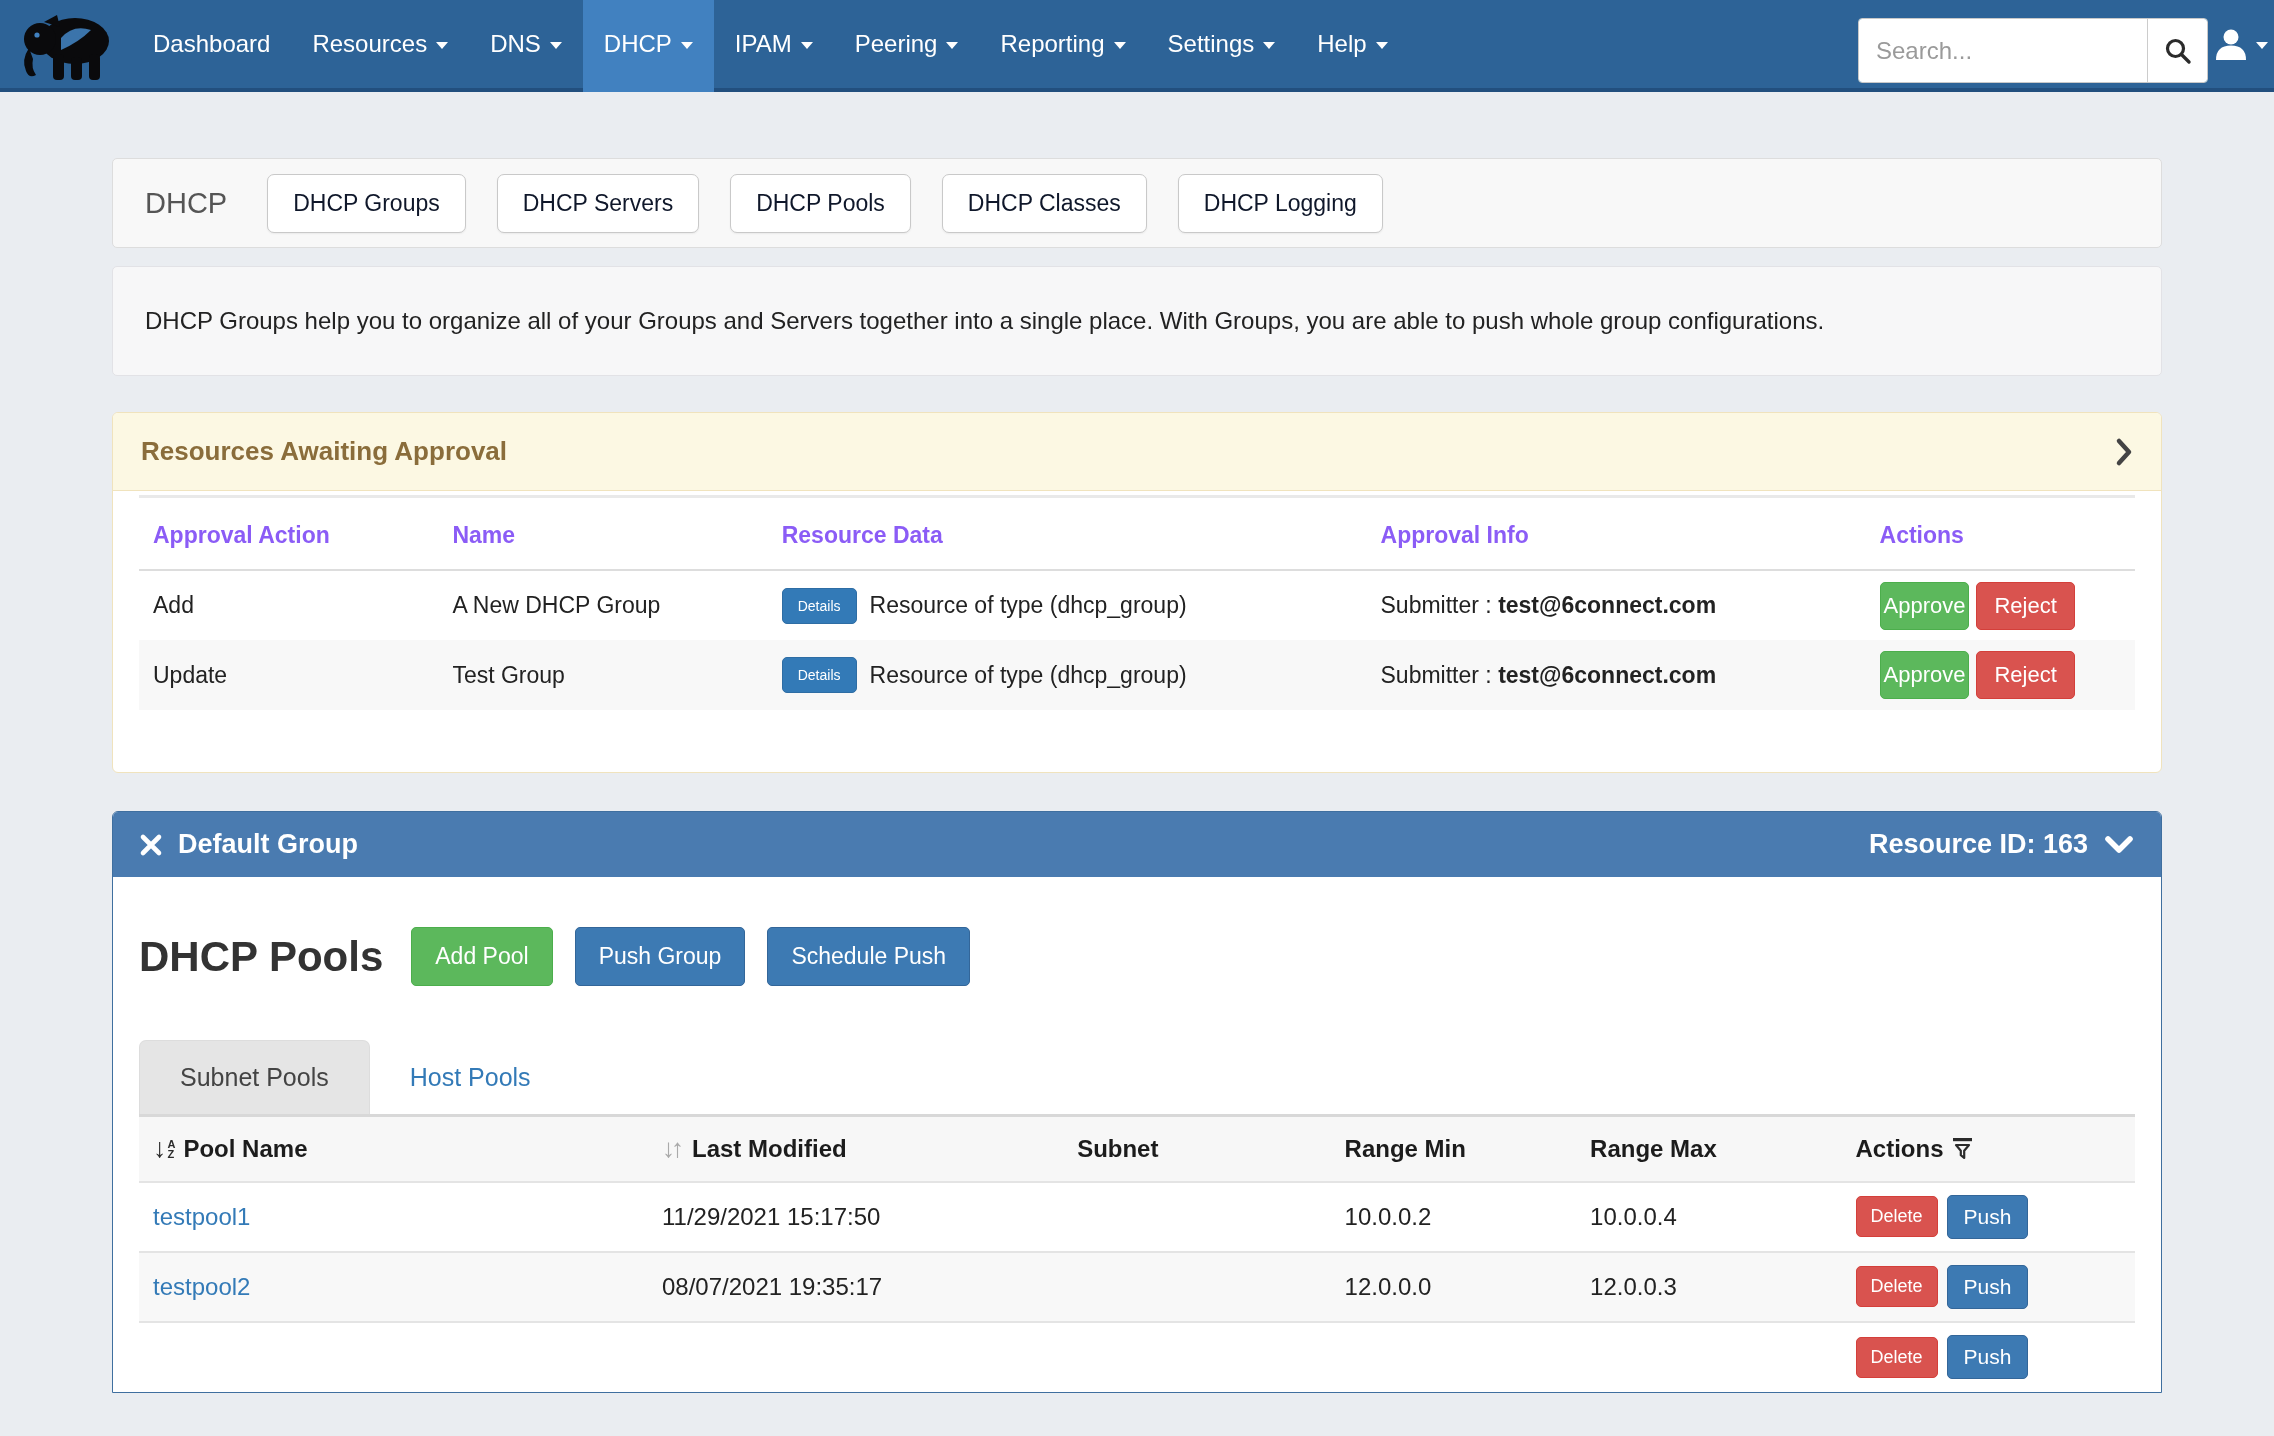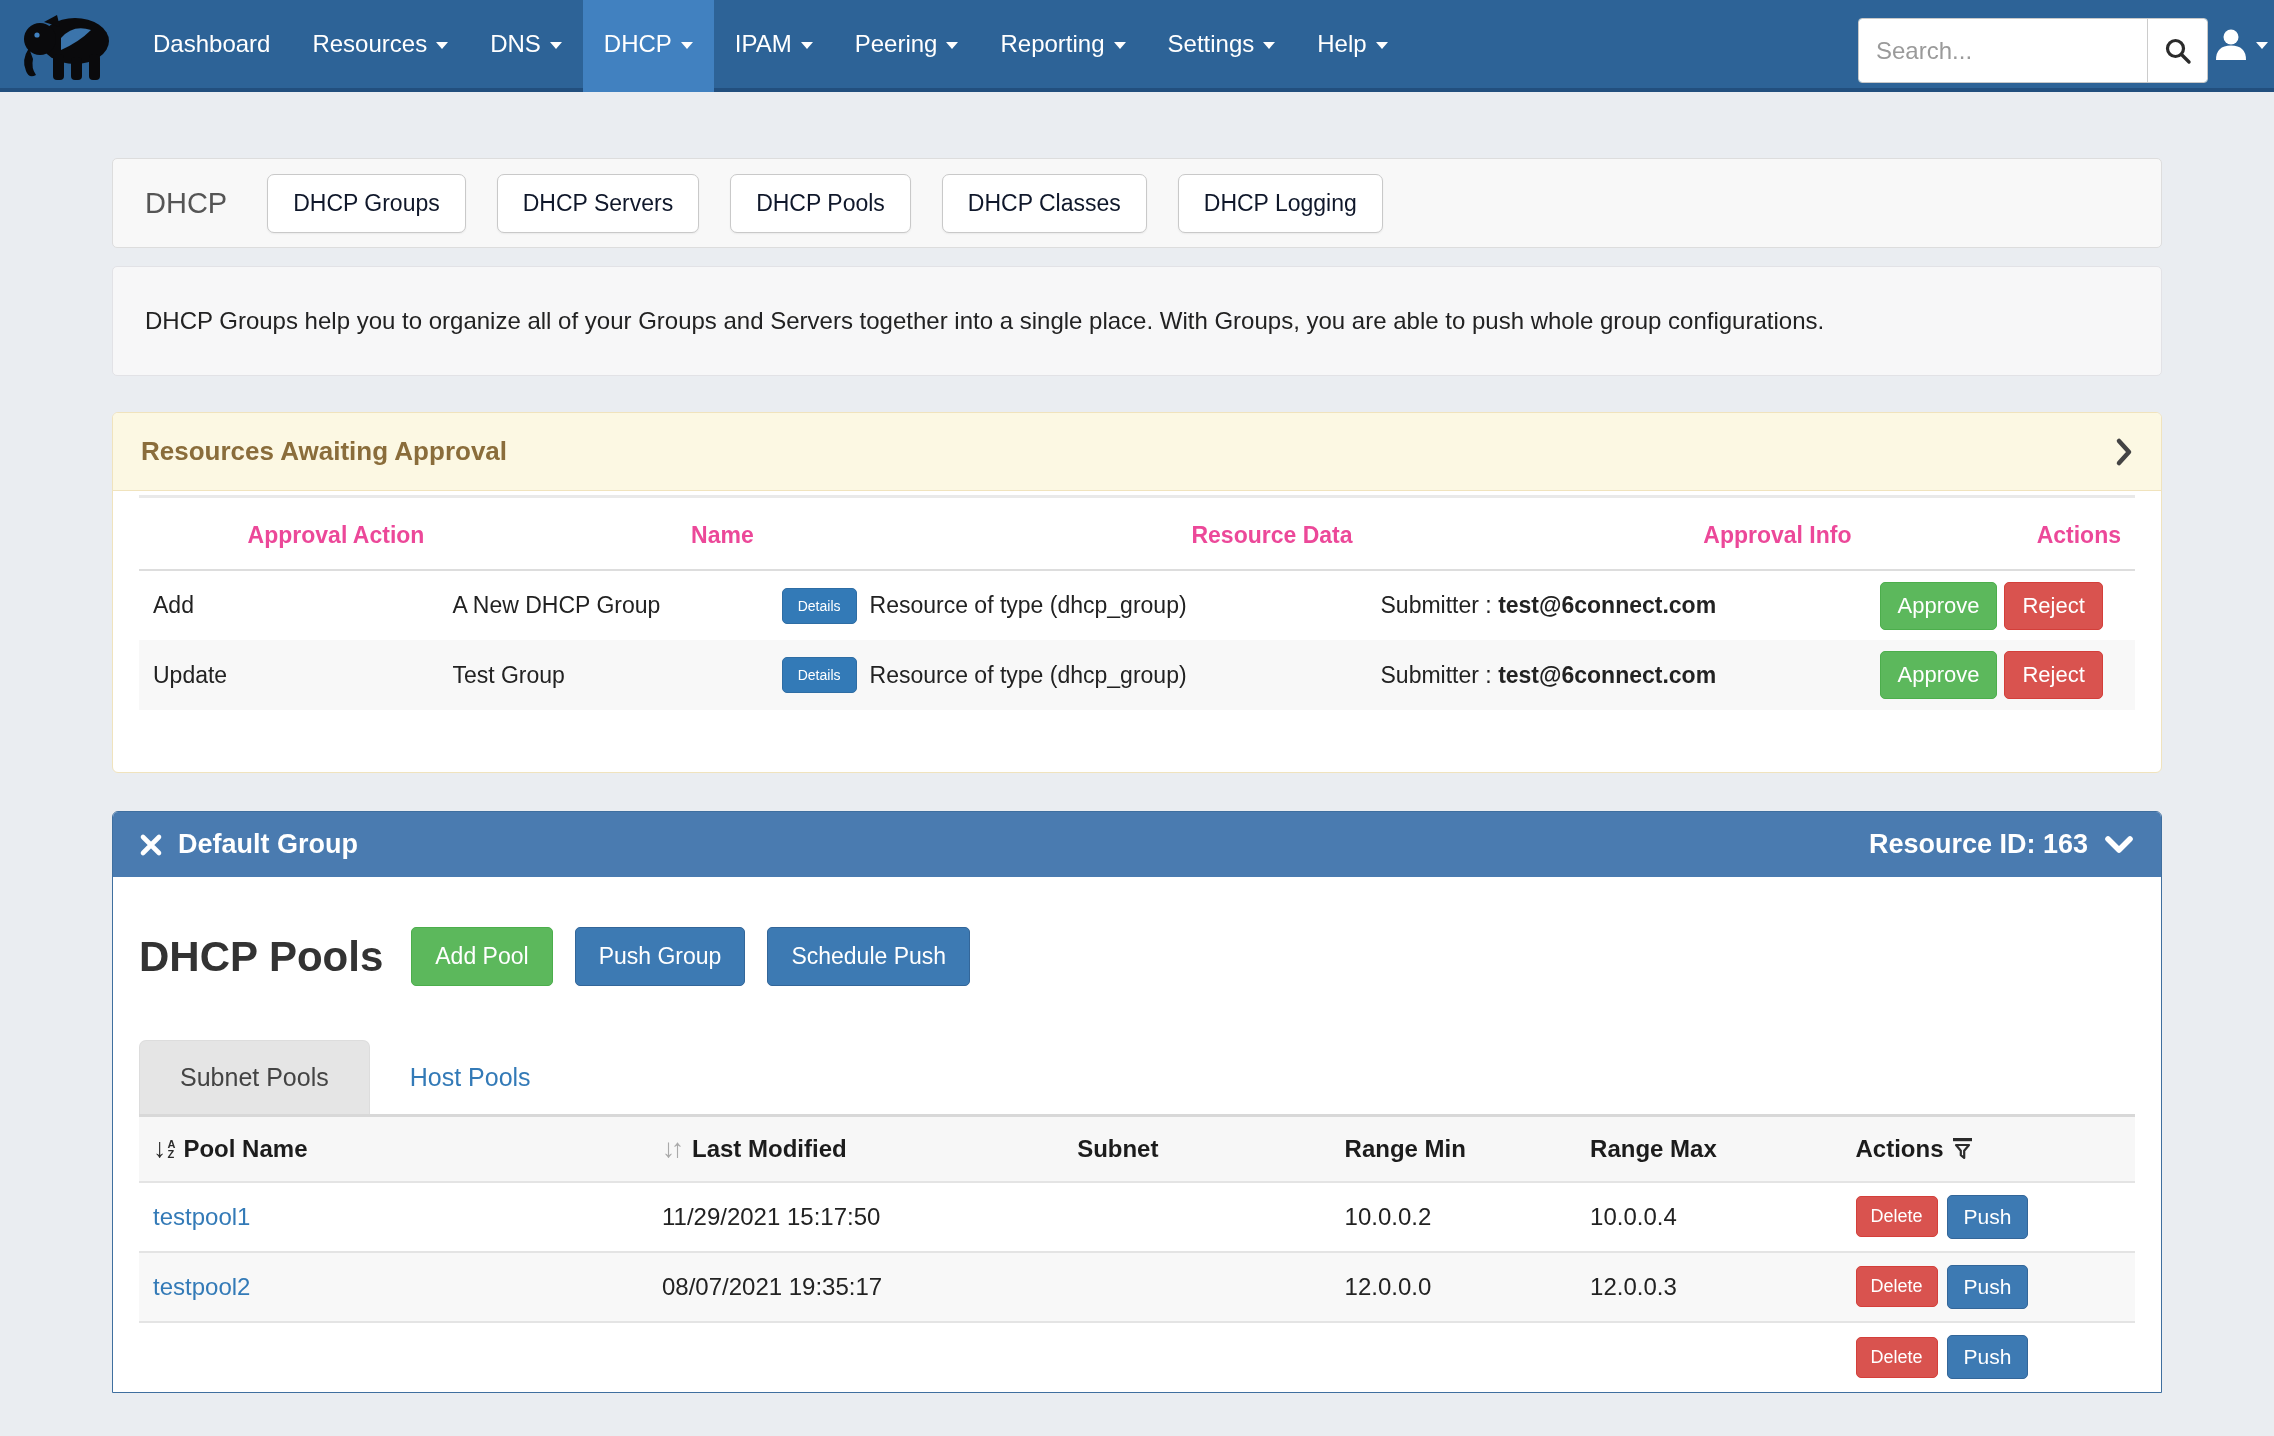--- a/index.html
+++ b/index.html
@@ -166,42 +166,42 @@
     display: flex;
     align-items: center;
     justify-content: space-between;
     padding: 0 28px;
   }
   .warning-body { padding: 4px 26px 62px; }
 
   table { width: 100%; border-collapse: collapse; }
   .approval-table { border-top: 3px solid #e9e9e9; }
   .approval-table thead th {
-    text-align: right;
+    text-align: left;
     font-size: 23px;
-    color: #ec4899;
+    color: #8b5cf6;
     padding: 24px 14px 20px;
     border-bottom: 2px solid #ddd;
   }
   .approval-table tbody td {
     font-size: 23px;
     color: #222;
     height: 70px;
     padding: 0 14px;
     vertical-align: middle;
   }
   .approval-table tbody tr:nth-child(even) { background: #f8f8f8; }
   .approval-table col.c1 { width: 15%; }
   .approval-table col.c2 { width: 16.5%; }
   .approval-table col.c3 { width: 30%; }
   .approval-table col.c4 { width: 25%; }
 
   .cell-flex { display: flex; align-items: center; }
   .details-btn { font-size: 14px; padding: 9px 15px; margin-right: 13px; background:#337ab7; border:1px solid #2e6da4; }
-  .approve-btn { font-size: 22px; padding: 10px 17px; }
+  .approve-btn { font-size: 22px; padding: 10px 3px; }
   .reject-btn  { font-size: 22px; padding: 10px 17px; margin-left: 7px; }
 
   
   .group-panel {
     margin-top: 38px;
     background: #fff;
     border: 1px solid #3f6f9f;
     border-radius: 6px 6px 0 0;
   }
   .group-head {

